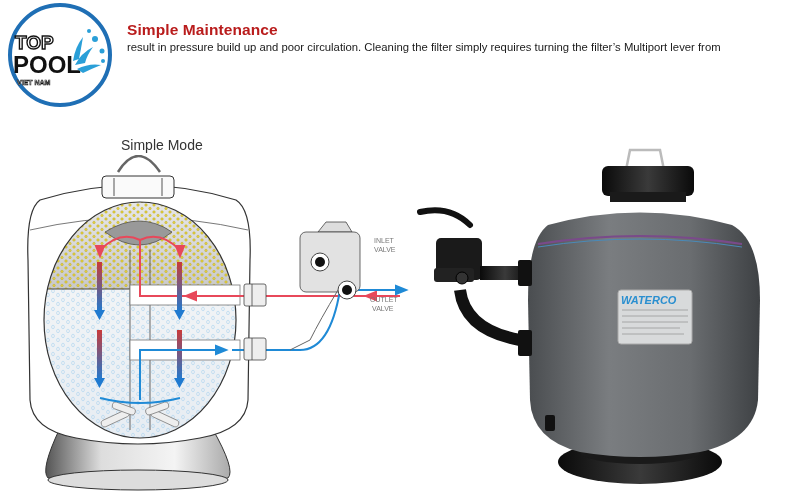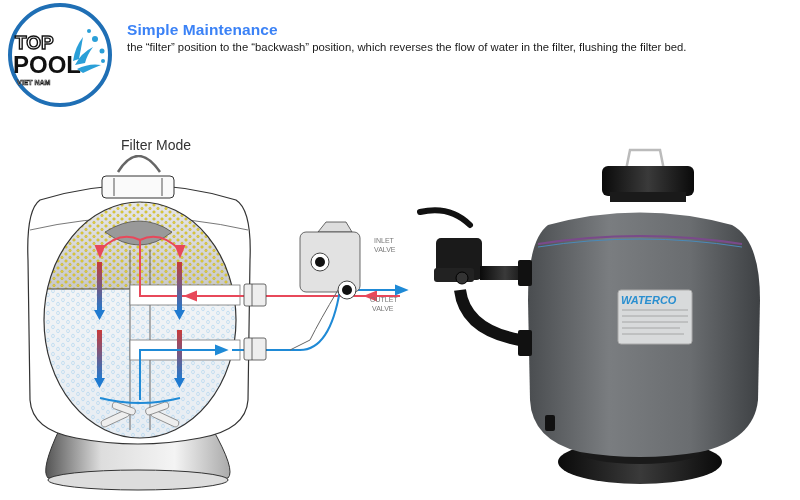--- a/index.html
+++ b/index.html
@@ -1,18 +1,18 @@
 <!DOCTYPE html>
 <html><head>
 <meta charset="utf-8">
 <style>
   html, body { margin: 0; padding: 0; background: #ffffff; }
   body { width: 800px; height: 500px; position: relative; overflow: hidden; font-family: "Liberation Sans", sans-serif; }
   .logo { position: absolute; left: 3px; top: 3px; width: 118px; height: 104px; }
-  .heading { position: absolute; left: 127px; top: 21px; font-size: 15.5px; font-weight: bold; color: #3b82f6; letter-spacing: 0.1px; }
+  .heading { position: absolute; left: 127px; top: 21px; font-size: 15.5px; font-weight: bold; color: #b91c1c; letter-spacing: 0.1px; }
   .body-text { position: absolute; left: 127px; top: 40px; width: 672px; font-size: 11.3px; line-height: 15px; color: #1a1a1a; }
   .body-text span { display: block; white-space: nowrap; }
   .diagram-title { position: absolute; left: 121px; top: 137px; font-size: 14px; color: #333; }
   .diagram { position: absolute; left: 0; top: 155px; width: 410px; height: 345px; }
   .photo { position: absolute; left: 410px; top: 140px; width: 390px; height: 360px; }
   .lbl { font-family: "Liberation Sans", sans-serif; font-size: 7px; fill: #777; }
 </style>
 </head>
 <body>
 
@@ -27,24 +27,24 @@
     <path d="M70 58 Q72 44 80 34 Q78 46 76 56 Z"></path>
     <circle cx="92" cy="36" r="3"></circle>
     <circle cx="99" cy="48" r="2.5"></circle>
     <circle cx="86" cy="28" r="2"></circle>
     <circle cx="100" cy="58" r="2"></circle>
   </g>
 </svg>
 
 <div class="heading">Simple Maintenance</div>
 <div class="body-text">
-  <span>the “filter” position to the “backwash” position, which reverses the flow of water in the filter, flushing the filter bed.</span>
+  <span>result in pressure build up and poor circulation. Cleaning the filter simply requires turning the filter’s Multiport lever from</span>
 </div>
 
-<div class="diagram-title">Filter Mode</div>
+<div class="diagram-title">Simple Mode</div>
 
 <svg class="diagram" viewBox="0 155 410 345">
   <defs>
     <linearGradient id="baseGrad" x1="0" x2="1">
       <stop offset="0" stop-color="#555"></stop>
       <stop offset="0.3" stop-color="#ddd"></stop>
       <stop offset="0.7" stop-color="#f4f4f4"></stop>
       <stop offset="1" stop-color="#aaa"></stop>
     </linearGradient>
     <linearGradient id="sandGrad" x1="0" y1="0" x2="0" y2="1">

